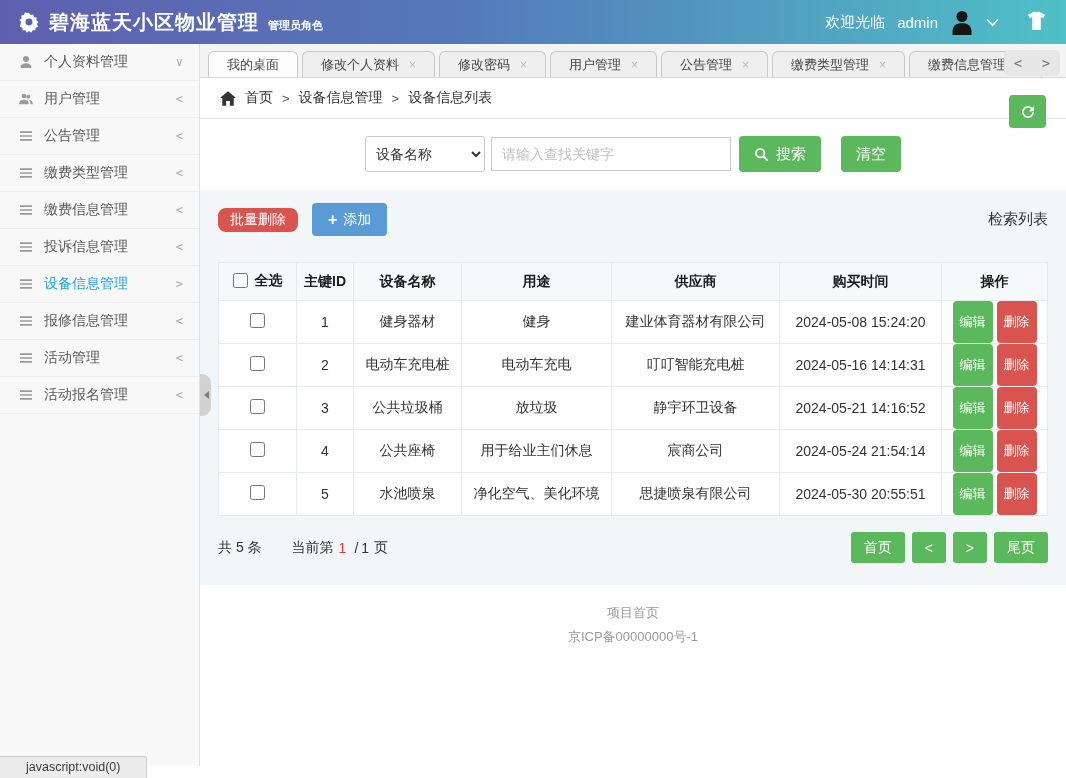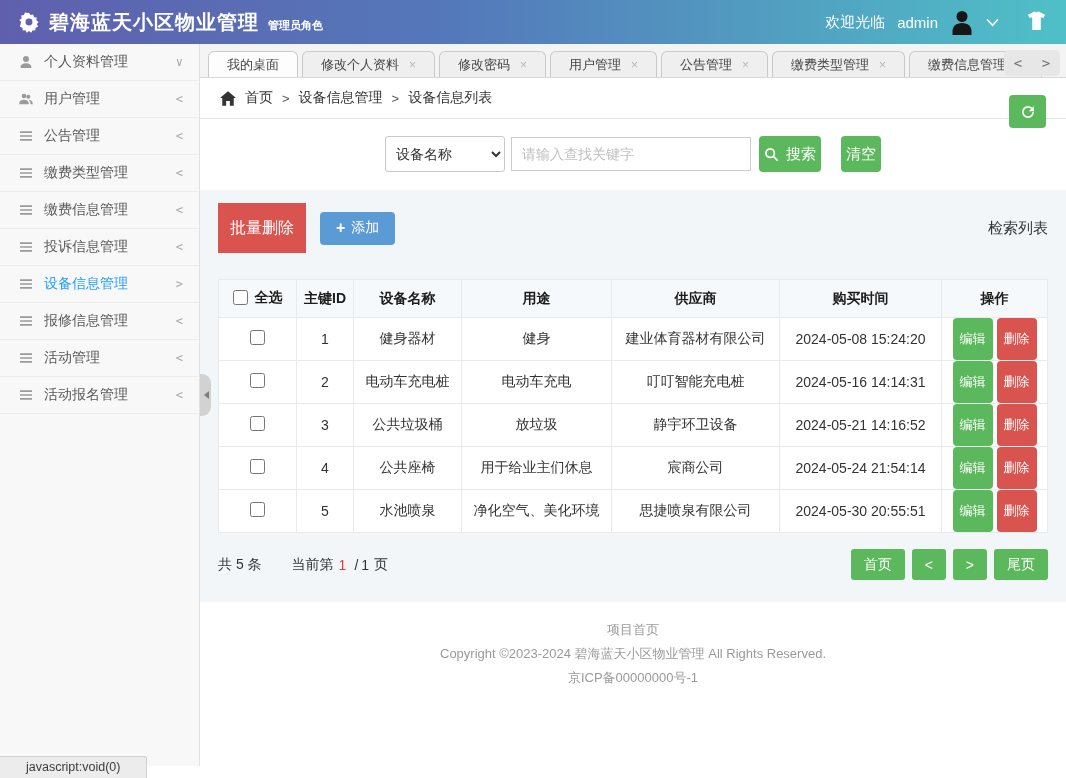--- a/index.html
+++ b/index.html
@@ -81,31 +81,31 @@
     font-size:14px; color:#333; padding:0 6px; background:#fff; cursor:pointer;
     font-family:inherit;
   }
   .keyword-input {
     width:240px; height:34px; border:1px solid #ccc; margin-left:6px;
     padding:0 10px; font-size:14px; color:#333; font-family:inherit;
   }
   .keyword-input::placeholder { color:#bfbfbf; }
   .btn-green {
     background:#5cb85c; color:#fff; border:none; border-radius:4px; height:36px;
-    padding:0 5px; font-size:15px; display:inline-flex; align-items:center; gap:7px;
+    padding:0 15px; font-size:15px; display:inline-flex; align-items:center; gap:7px;
     cursor:pointer; font-family:inherit;
   }
   .btn-search { margin-left:8px; }
   .btn-clear { margin-left:20px; }
   
   .panel { margin-top:18px; background:#f2f6f9; padding:13px 18px 22px; }
   .toolbar { display:flex; align-items:center; gap:14px; }
   .btn-danger {
-    background:#d9534f; color:#fff; border:none; border-radius:0; height:50px;
-    padding:0 12px; font-size:16px; cursor:pointer; font-family:inherit;
+    background:#d9534f; color:#fff; border:none; border-radius:8px; height:24px;
+    padding:0 12px; font-size:14px; cursor:pointer; font-family:inherit;
   }
   .btn-primary {
     background:#5b9bd5; color:#fff; border:none; border-radius:4px; height:33px;
     padding:0 16px; font-size:14px; cursor:pointer; font-family:inherit;
     display:inline-flex; align-items:center; gap:6px;
   }
   .btn-primary .plus { font-size:16px; font-weight:bold; }
   .list-title { margin-left:auto; font-size:15px; color:#333; }
   
   table.grid {
@@ -439,19 +439,18 @@
           <button class="pg-btn">首页</button>
           <button class="pg-btn">&lt;</button>
           <button class="pg-btn">&gt;</button>
           <button class="pg-btn">尾页</button>
         </div>
       </div>
     </div>
 
     <div class="footer">
       <div class="f-home">项目首页</div>
-      <div>Copyright ©2023-2024 碧海蓝天小区物业管理 All Rights Reserved.</div>
       <div>京ICP备00000000号-1</div>
     </div>
   </div>
 
   <div class="status-bubble">javascript:void(0)</div>
 </div>
 
 </body></html>

